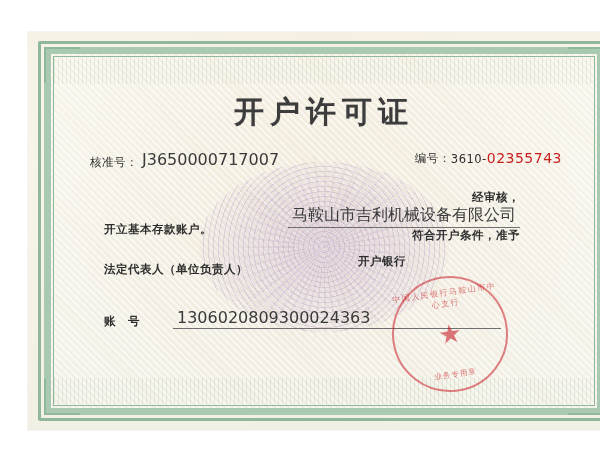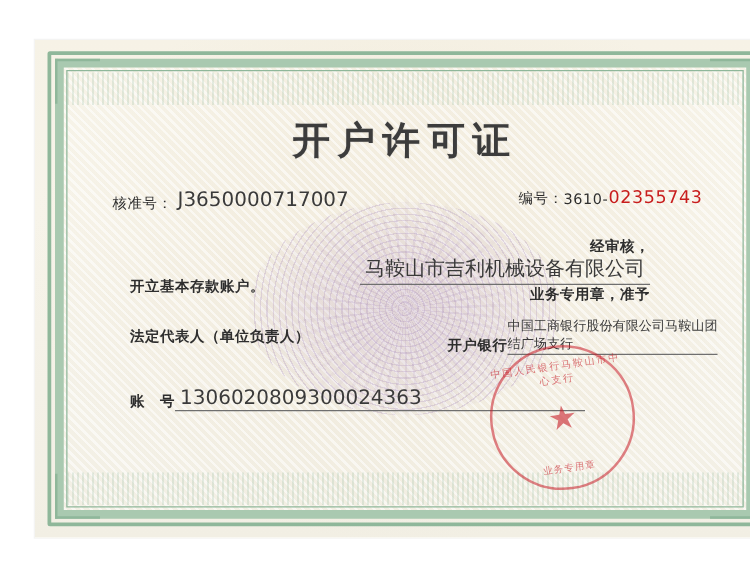--- a/index.html
+++ b/index.html
@@ -169,21 +169,21 @@
     font-size: 10.5px;
     font-family: "DejaVu Sans", sans-serif;
     color: #3a3a3a;
     border-bottom: 1px solid #6f6f6f;
     padding-bottom: 1px;
     white-space: normal;
     width: 168px;
   }
 
   
-  #row-account { left: 42px; top: 244px; }
+  #row-account { left: 42px; top: 244px; gap: 33px; }
 
   
   #issuer {
     position: absolute;
     right: 44px;
     top: 276px;
     text-align: left;
     font-family: "DejaVu Sans", sans-serif;
     font-size: 11px;
     color: #2f2f2f;
@@ -275,34 +275,33 @@
 
       <div class="row" id="row-number">
         <span class="label">编号：</span>
         <span class="label">3610-</span>
         <span class="red-num">02355743</span>
       </div>
 
       <div class="row" id="row-review">
         <span class="label label-bold">经审核，</span>
         <span class="value underline mid">马鞍山市吉利机械设备有限公司</span>
-        <span class="label label-bold">业务专用章，准予</span>
+        <span class="label label-bold">符合开户条件，准予</span>
       </div>
 
       <div class="row" id="row-open">
         <span class="label label-bold">开立基本存款账户。</span>
       </div>
 
       <div class="row" id="row-rep">
         <span class="label label-bold">法定代表人（单位负责人）</span>
       </div>
 
       <div class="row" id="row-bank">
         <span class="label label-bold">开户银行</span>
-        <span class="bank-lines">中国工商银行股份有限公司马鞍山团结广场支行</span>
       </div>
 
       <div class="row" id="row-account">
         <span class="label label-bold">账　号</span>
         <span class="value underline" style="min-width:320px">1306020809300024363</span>
       </div>
 
       <div id="seal">
         <div class="seal-text-top">中国人民银行马鞍山市中心支行</div>
         <div class="seal-star">★</div>

